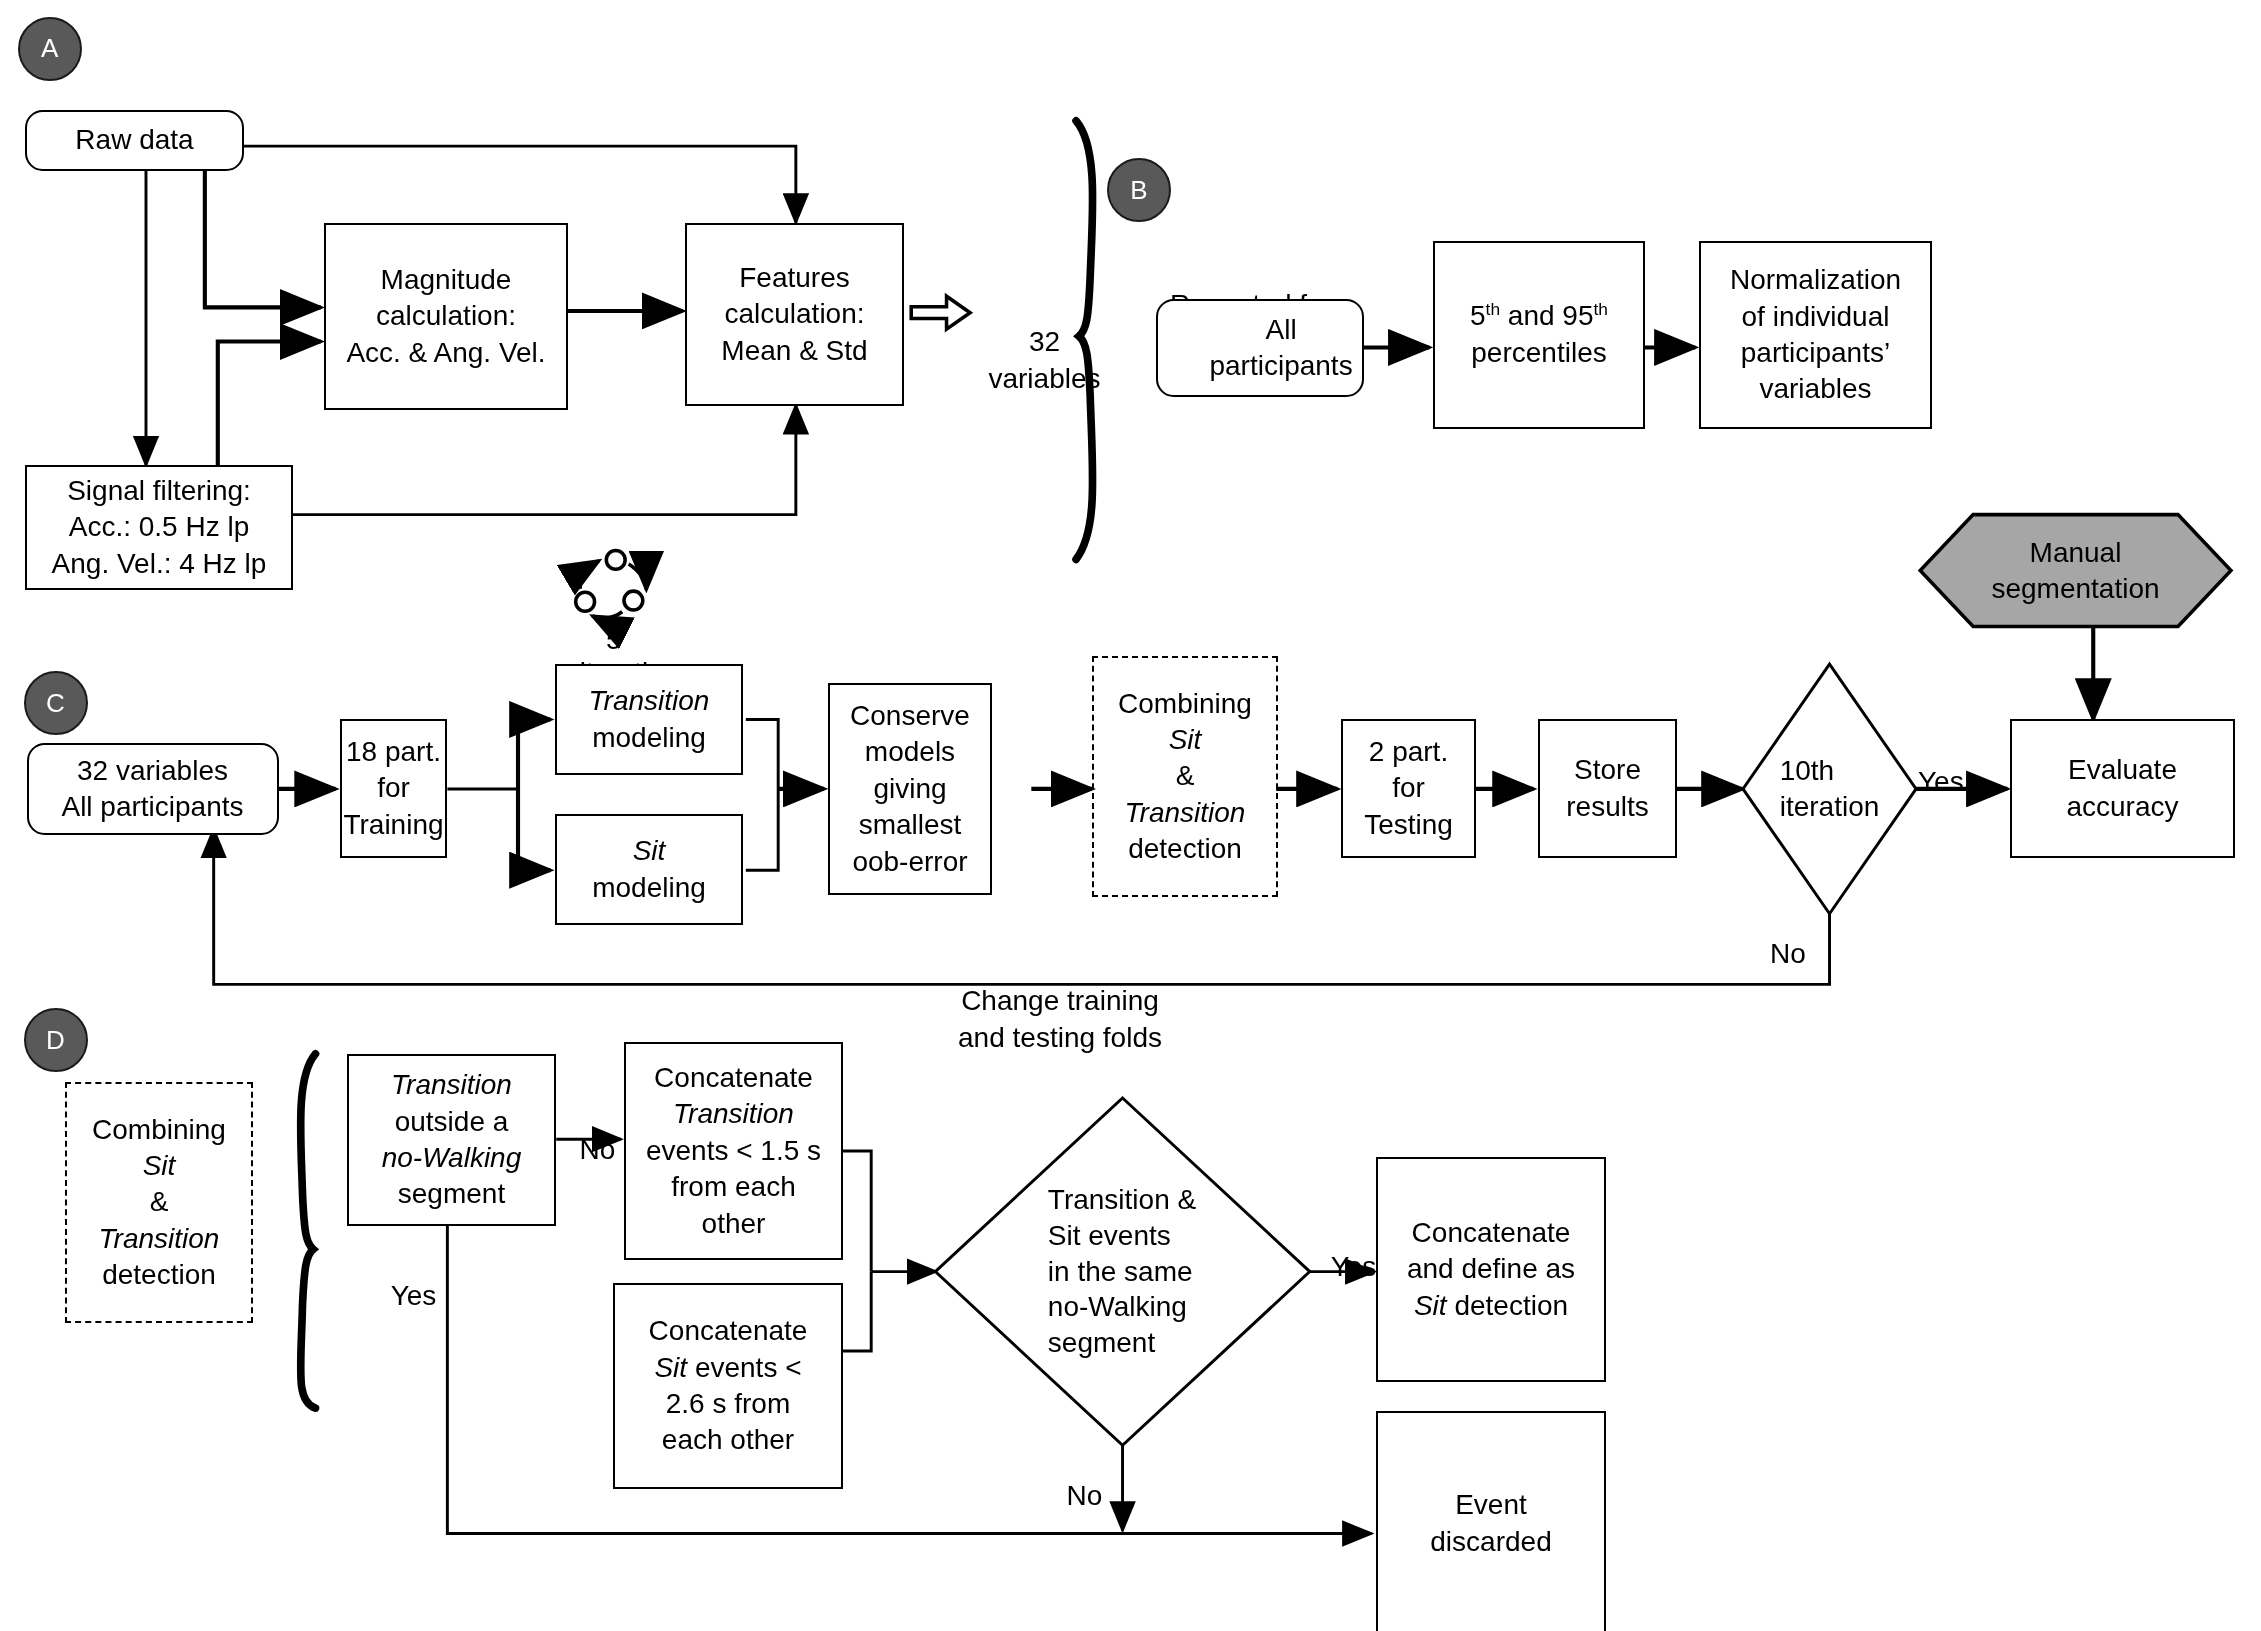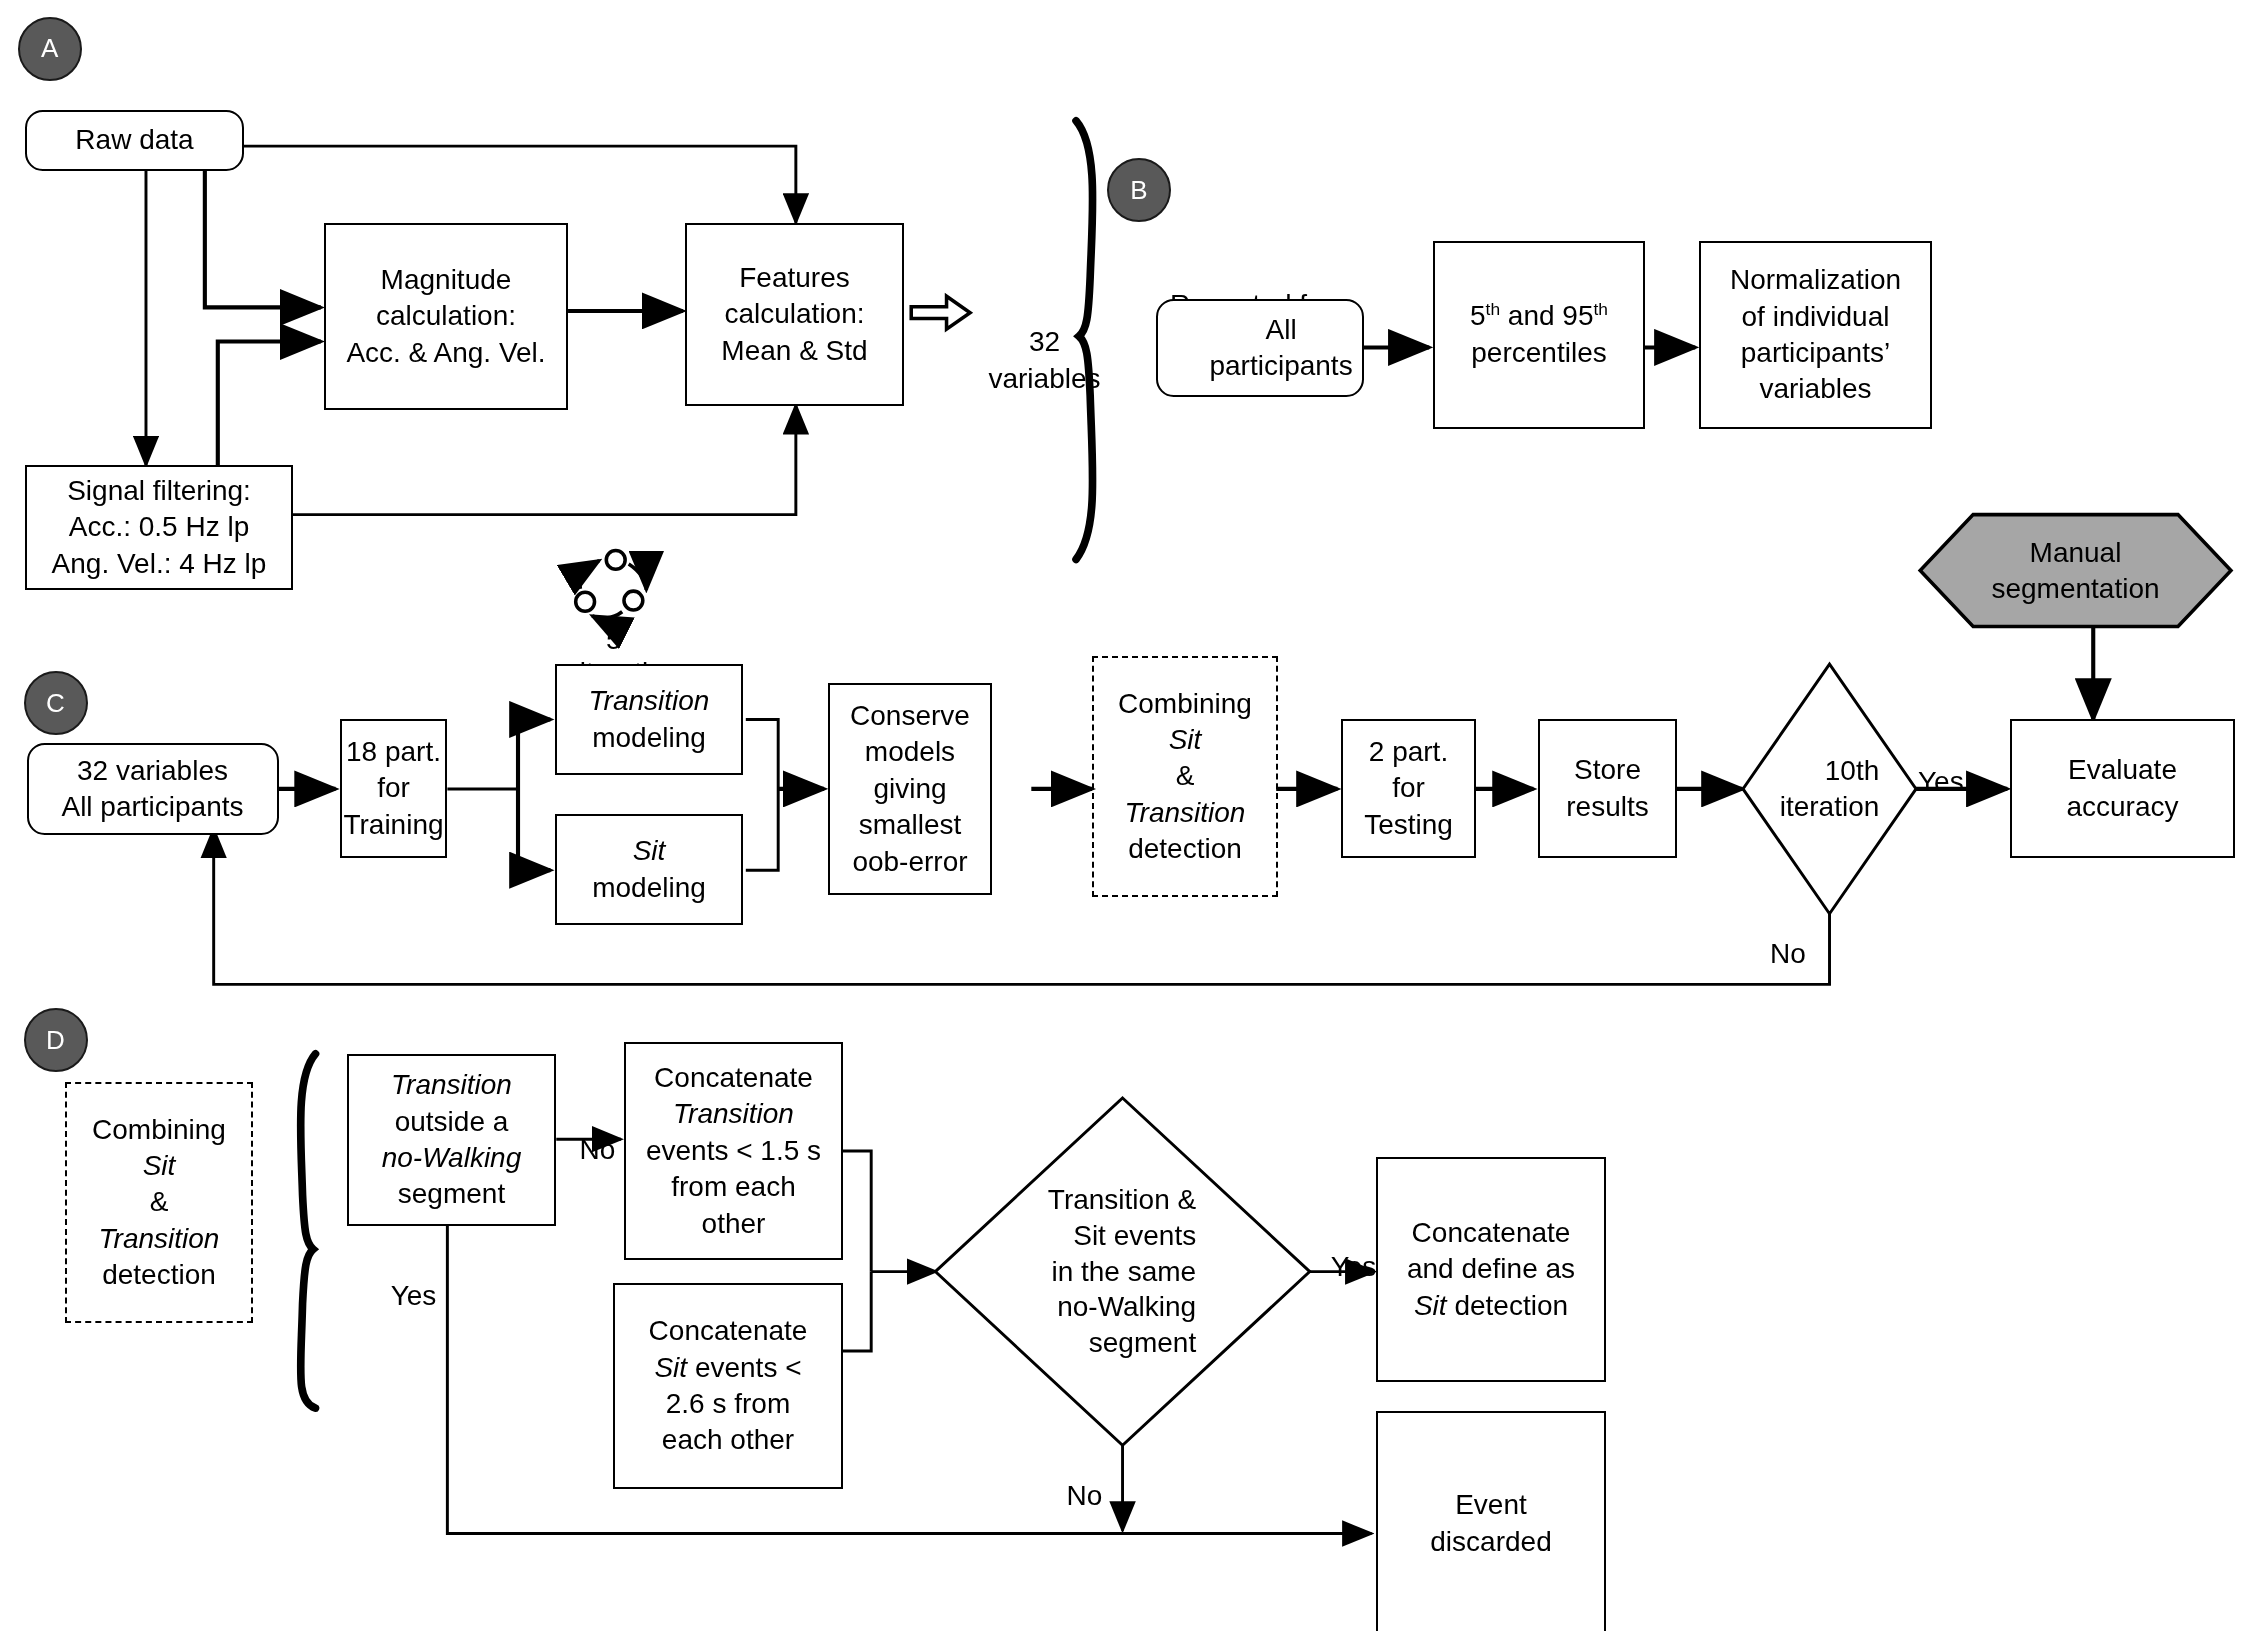--- a/index.html
+++ b/index.html
@@ -66,21 +66,21 @@
     font-size: 28px;
     line-height: 1.30;
   }
   .hexagon .hexlabel { position: relative; z-index: 2; }
   
   .diamond {
     position: absolute;
     display: flex;
     align-items: center;
     justify-content: center;
-    text-align: right;
+    text-align: left;
     font-size: 28px;
     line-height: 1.28;
   }
   .diamond .dialabel { position: relative; z-index: 2; }
   
   .label {
     position: absolute;
     font-size: 28px;
     line-height: 1.30;
     text-align: center;
@@ -341,20 +341,24 @@
   </div>
   <div class="label" style="left:1770px; top:900px; width:82px; text-align:left;">
     <span>No</span>
   </div>
 
   <div class="node" style="left:2010px; top:719px; width:225px; height:139px;">
     <span style="white-space:pre-line;">Evaluate
 accuracy</span>
   </div>
 
+  <div class="label" style="left:854px; top:947px; width:412px;">
+    <span style="white-space:pre-line;">Change training
+and testing folds</span>
+  </div>
 
   <div class="node dashed" style="left:65px; top:1082px; width:188px; height:241px;">
     <span>
       <span>Combining</span><br>
       <span class="it">Sit</span><br>
       <span>&amp;</span><br>
       <span class="it">Transition</span><br>
       <span>detection</span>
     </span>
   </div>

